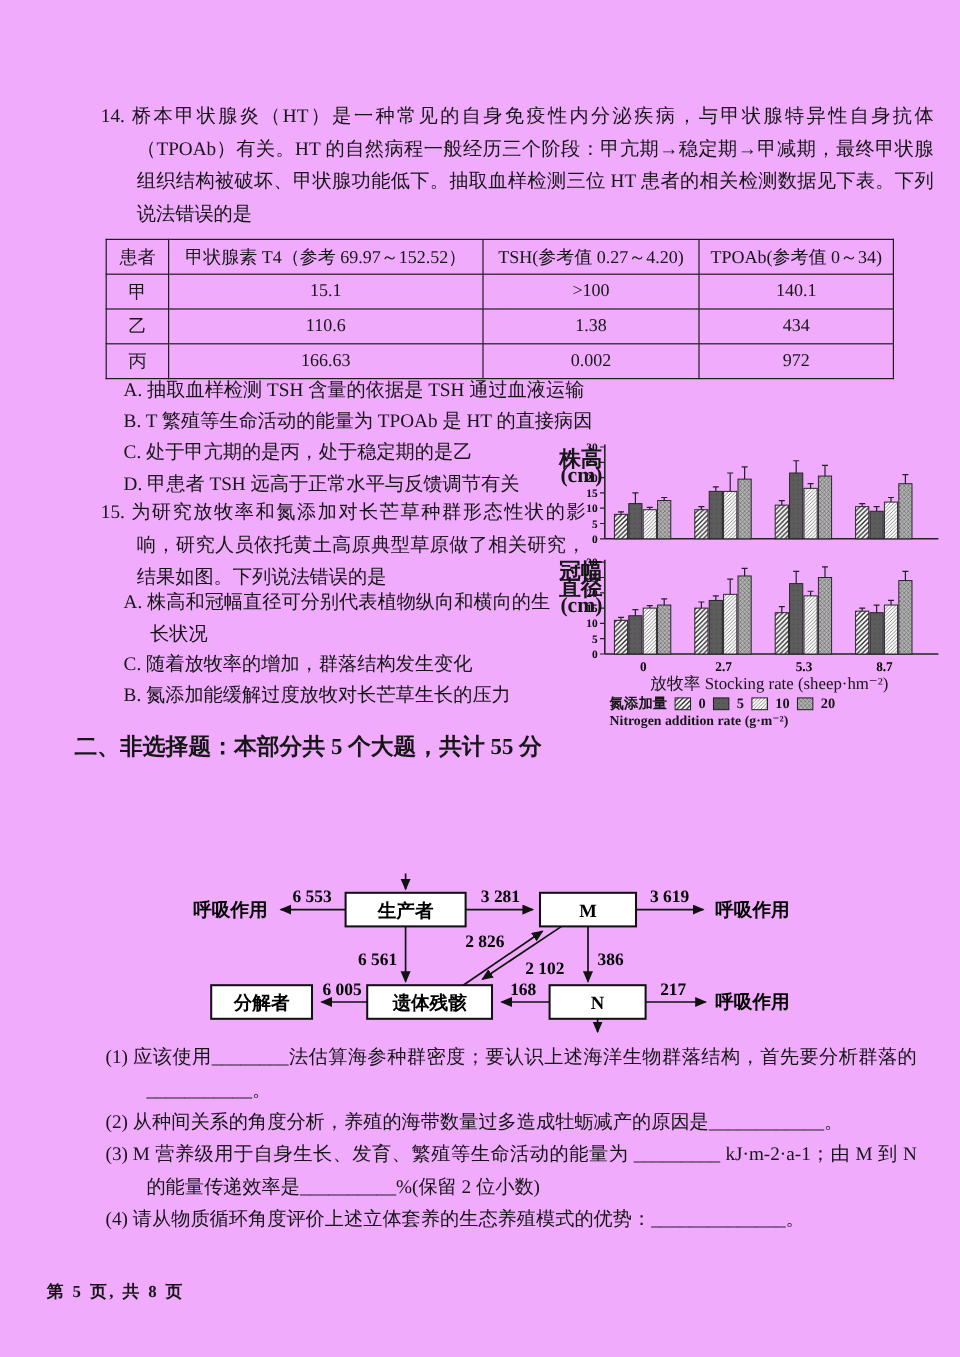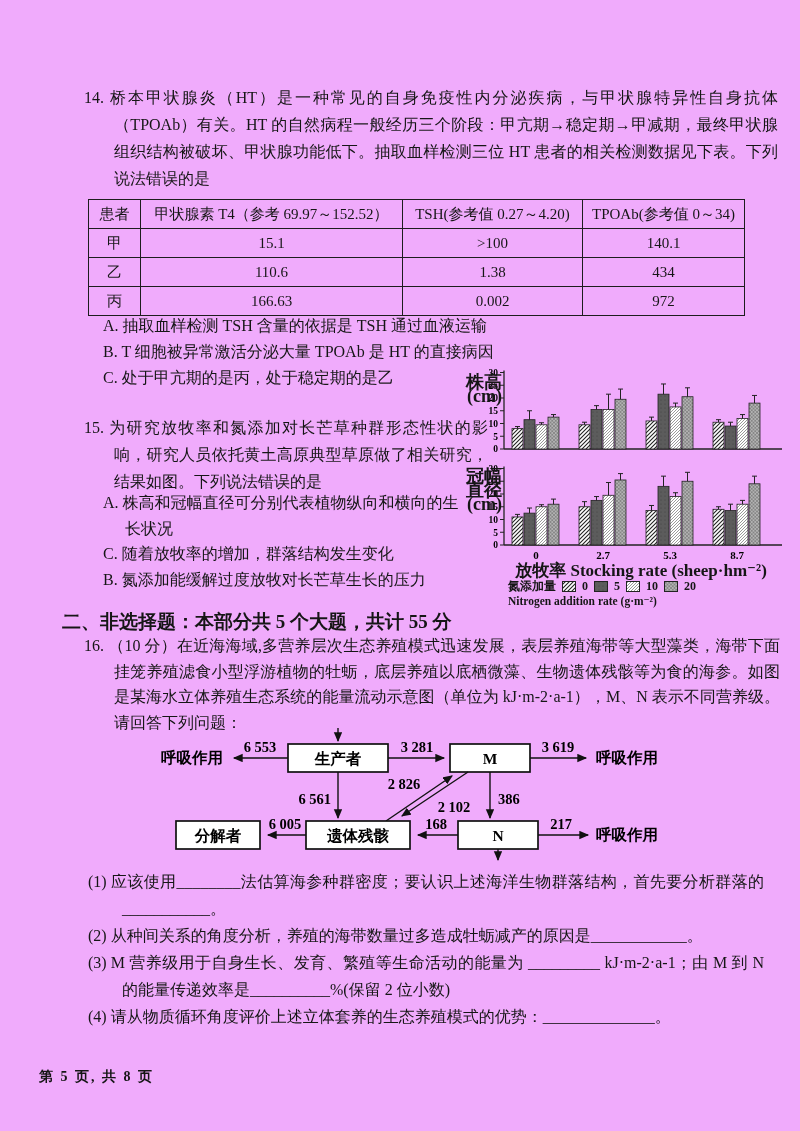--- a/index.html
+++ b/index.html
@@ -10,21 +10,21 @@
   .qnum{padding-right:4px;}
   .opts{position:absolute;font-size:16px;line-height:26px;}
   .opt{padding-left:22px;text-indent:-22px;}
   table.dt{border-collapse:collapse;table-layout:fixed;width:656px;font-size:15px;}
   table.dt td,table.dt th{border:1.6px solid #1d1d1d;text-align:center;padding:2px 3px;
         font-weight:normal;height:24px;white-space:nowrap;overflow:hidden;}
   .sec{position:absolute;font-size:19px;font-weight:bold;}
   .charts{position:absolute;left:456px;top:363px;width:340px;}
   .ylab{position:absolute;left:0;width:46px;text-align:right;font-size:18px;font-weight:bold;
         line-height:14px;white-space:pre-line;font-family:Liberation Serif, serif;}
-  .axlines{padding-left:46px;font-size:17px;font-weight:bold;line-height:15px;}
+  .axlines{padding-left:46px;font-size:14px;font-weight:normal;line-height:15px;}
   .leg-row{display:flex;align-items:center;gap:6px;padding-left:52px;font-size:12px;
         font-weight:bold;line-height:16px;}
   .leg-row svg{display:inline-block;vertical-align:middle;}
   .leg-note{padding-left:52px;font-size:11.5px;font-weight:bold;line-height:15px;}
   .diagram{position:absolute;left:148px;top:726px;width:520px;height:138px;}
   .diagram text{font-family:"Liberation Serif","DejaVu Serif",serif;font-weight:bold;}
   .dg-box{fill:#ffffff;stroke:#111;stroke-width:1.7;}
   .dg-line{stroke:#111;stroke-width:1.4;}
   .dg-num{font-size:14.5px;}
   .dg-node{font-size:15.5px;text-anchor:middle;}
@@ -77,22 +77,23 @@
           <td>166.63</td>
           <td>0.002</td>
           <td>972</td>
         </tr>
       </tbody>
     </table>
   </div>
 
   <div class="opts" style="left:103px;top:313px;width:585px;">
     <div class="opt">A. 抽取血样检测 TSH 含量的依据是 TSH 通过血液运输</div>
-    <div class="opt">B. T 细胞被异常激活分泌大量 TPOAb 是 HT 的直接病因</div>
+    <div class="opt">B. T 繁殖等生命活动的能量为 TPOAb 是 HT 的直接病因</div>
     <div class="opt">C. 处于甲亢期的是丙，处于稳定期的是乙</div>
+    <div class="opt">D. 甲患者 TSH 远高于正常水平与反馈调节有关</div>
   </div>
 
   <div class="q hang" style="left:84px;top:414px;width:374px;">
     <span class="qnum">15.</span><span>为研究放牧率和氮添加对长芒草种群形态性状的影响，研究人员依托黄土高原典型草原做了相关研究，结果如图。下列说法错误的是</span>
   </div>
   <div class="opts" style="left:103px;top:490px;width:362px;line-height:25.5px;">
     <div class="opt">A. 株高和冠幅直径可分别代表植物纵向和横向的生长状况</div>
     <div class="opt">C. 随着放牧率的增加，群落结构发生变化</div>
     <div class="opt">B. 氮添加能缓解过度放牧对长芒草生长的压力</div>
   </div>
@@ -280,23 +281,20 @@
       <svg width="14" height="11">
           <rect x="0.5" y="0.5" width="13" height="10" fill="url(#p3)" stroke="#222"></rect>
         </svg>
       <span>20</span>
     </div>
     <div class="leg-note">Nitrogen addition rate (g·m⁻²)</div>
   </div>
 
   <div class="sec" style="left:62px;top:609px;">二、非选择题：本部分共 5 个大题，共计 55 分</div>
 
-  <div class="q hang" style="left:84px;top:633px;width:666px;line-height:25.5px;">
-    <span class="qnum">16.</span><span>（10 分）在近海海域,多营养层次生态养殖模式迅速发展，表层养殖海带等大型藻类，海带下面挂笼养殖滤食小型浮游植物的牡蛎，底层养殖以底栖微藻、生物遗体残骸等为食的海参。如图是某海水立体养殖生态系统的能量流动示意图（单位为 kJ·m-2·a-1），M、N 表示不同营养级。请回答下列问题：</span>
-  </div>
 
   <div class="diagram">
     <svg width="520" height="138" viewBox="0 0 520 138">
       <defs>
         <marker id="ah" markerWidth="8" markerHeight="8" refX="6.2" refY="3" orient="auto">
           <path d="M0,0 L7,3 L0,6 z" fill="#111"></path>
         </marker>
       </defs>
 
       <line class="dg-line" x1="190" y1="2" x2="190" y2="15" marker-end="url(#ah)"></line>

